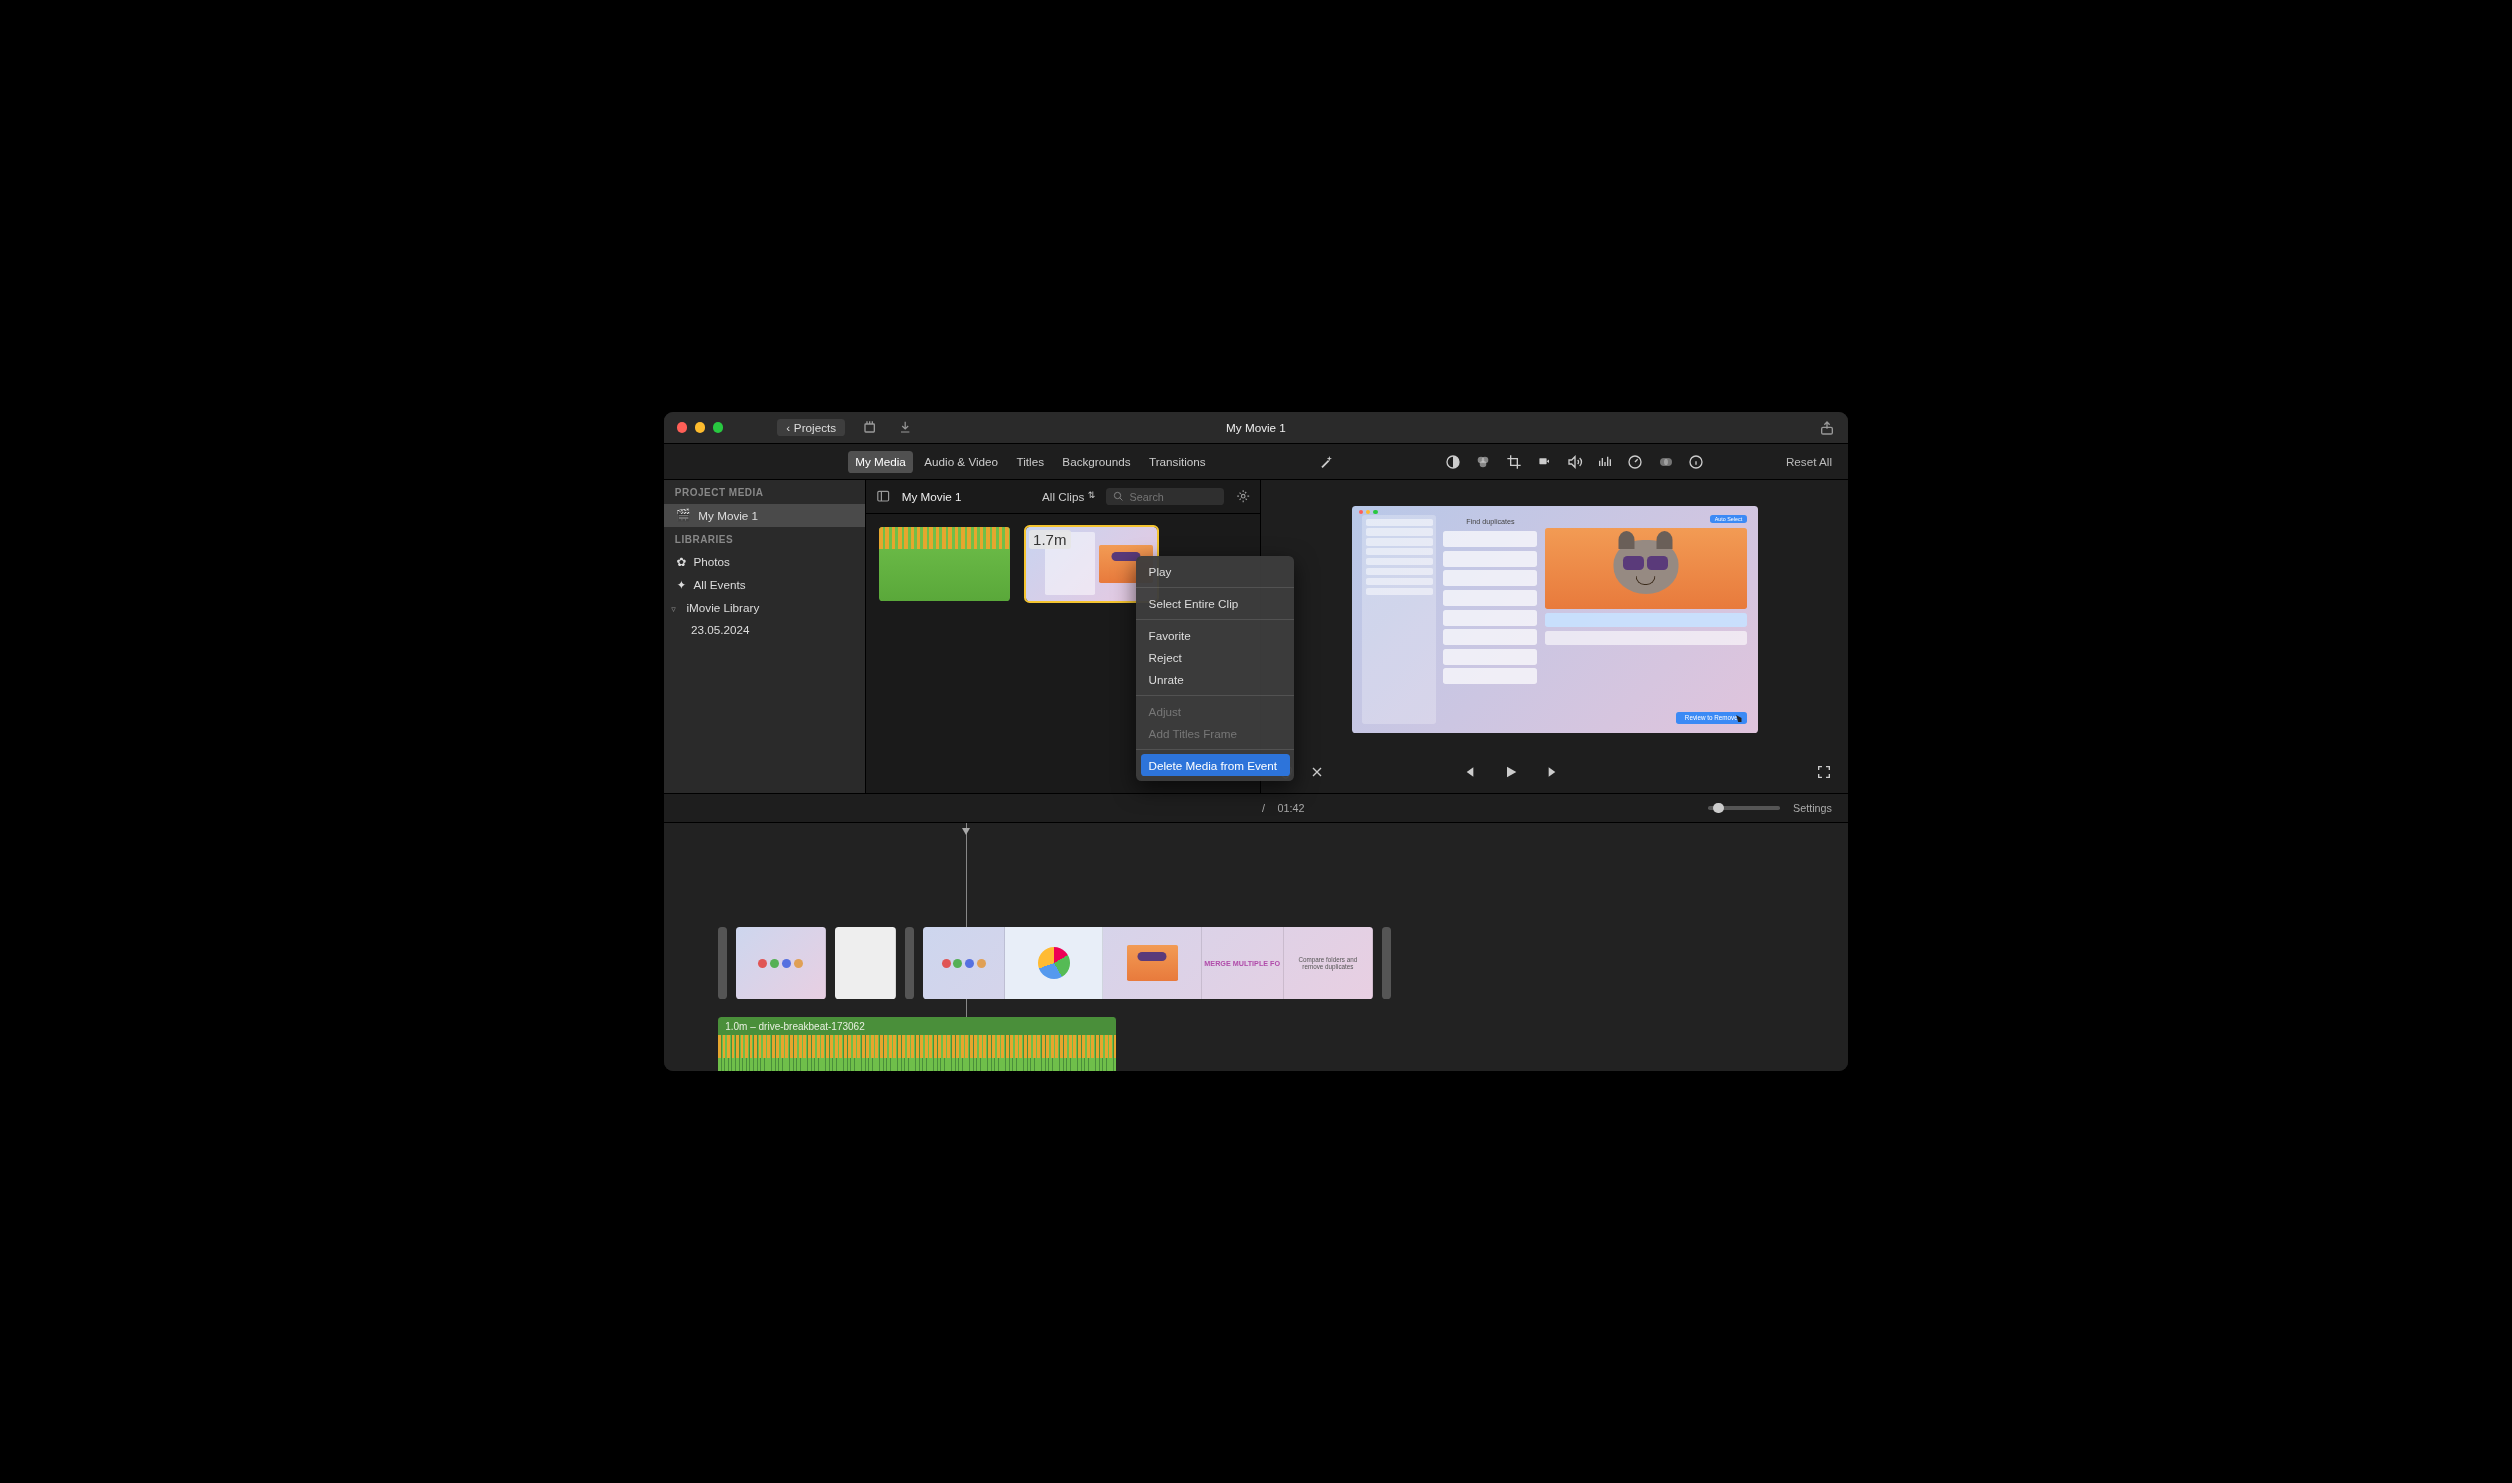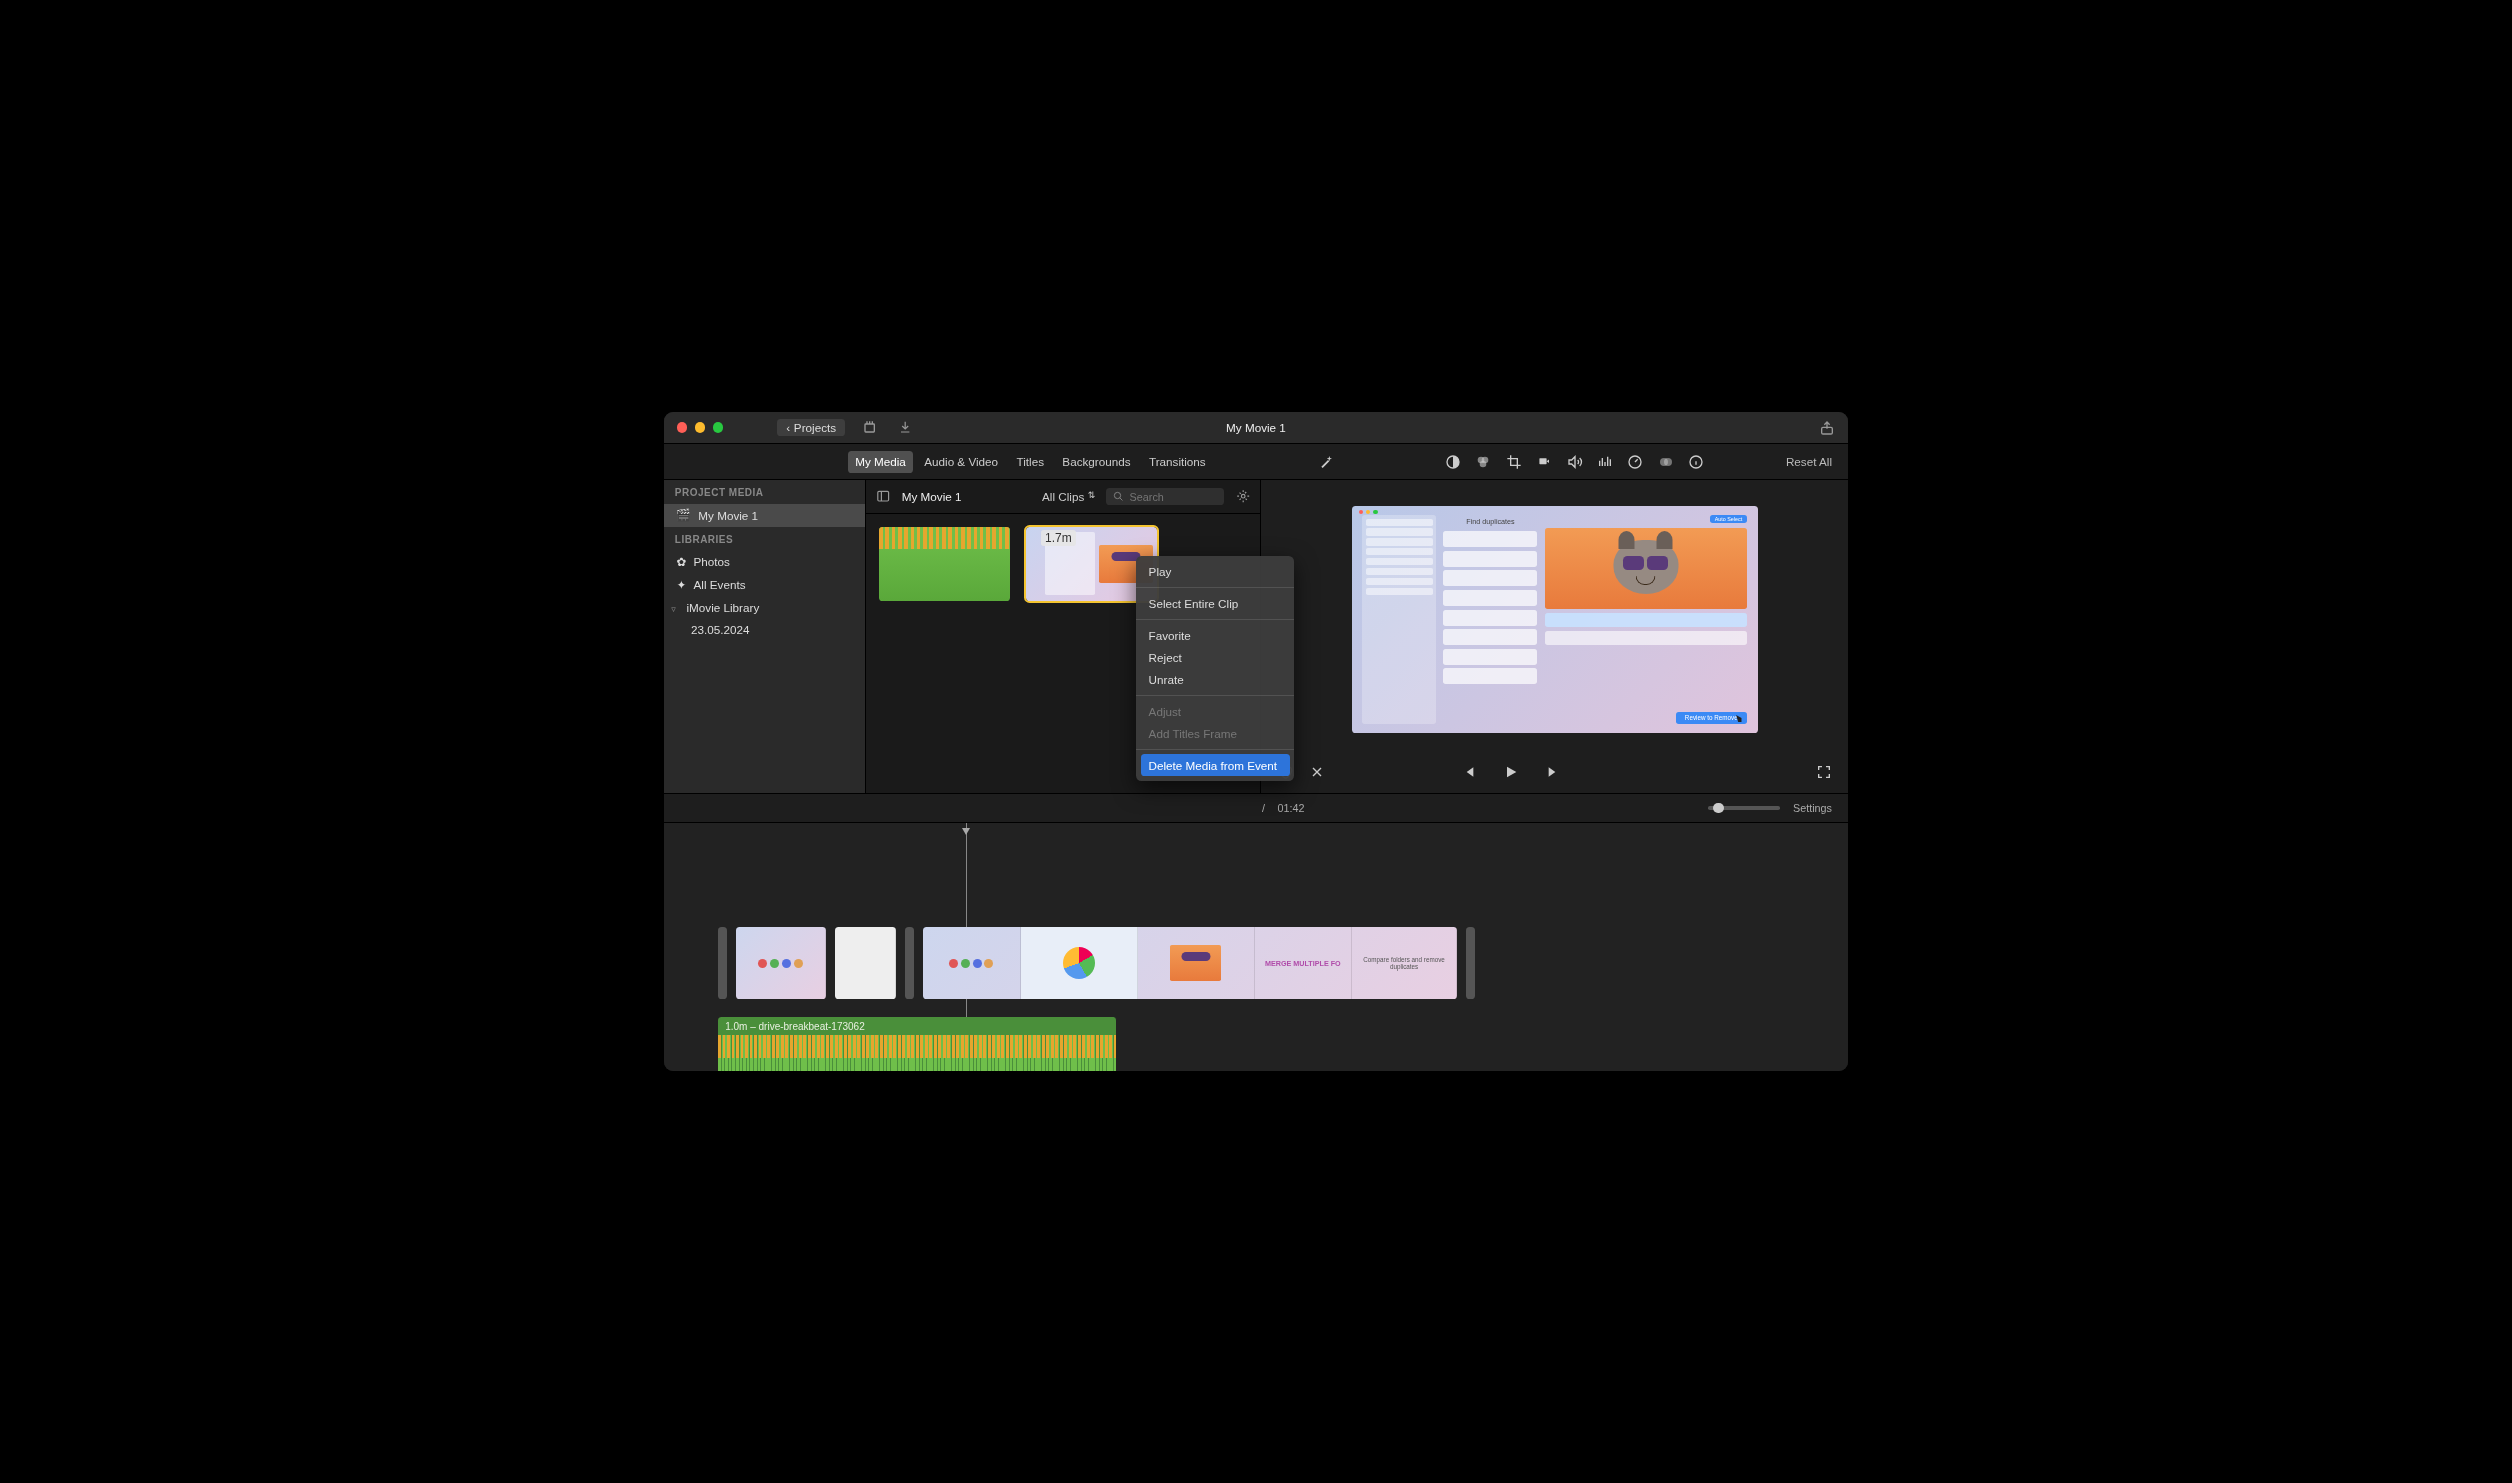--- a/index.html
+++ b/index.html
@@ -171,24 +171,24 @@
   width: 131px;
   height: 74px;
   border-radius: 3.6px;
   overflow: hidden;
   position: relative;
 }
 .clip.sel { outline: 2.7px solid #f4c430; }
 .clip-badge {
   position: absolute;
   top: 3.6px;
-  left: 15px;
+  left: 3px;
   background: rgba(230,230,230,.9);
   color: #333;
-  font-size: 12px;
+  font-size: 15px;
   padding: 0.9px 4.5px;
   border-radius: 2.7px;
 }
 .waveform-fill {
   width: 100%;
   height: 100%;
   background: linear-gradient(#6fbf4a, #5aa83a);
   position: relative;
 }
 .waveform-fill::before {
@@ -774,21 +774,21 @@
               <span style="background:#e0a055"></span>
             </div>
           </div>
 
       </div>
       <div class="vclip" style="width:61px">
         <div class="frame" style="background:#eee"></div>
 
       </div>
       <div class="handle"></div>
-      <div class="vclip" style="width:534px">
+      <div class="vclip" style="width:450px">
         <div class="frame">
             <div class="frame-dots">
               <span style="background:#e05555"></span>
               <span style="background:#55b055"></span>
               <span style="background:#5570e0"></span>
               <span style="background:#e0a055"></span>
             </div>
           </div>
         <div class="frame" style="background:#e8eef8;flex:1.2">
             <div style="width:32px;height:32px;border-radius:50%;background:conic-gradient(#e05 0 60deg,#5b5 60deg 150deg,#59e 150deg 250deg,#fb3 250deg 360deg)"></div>

